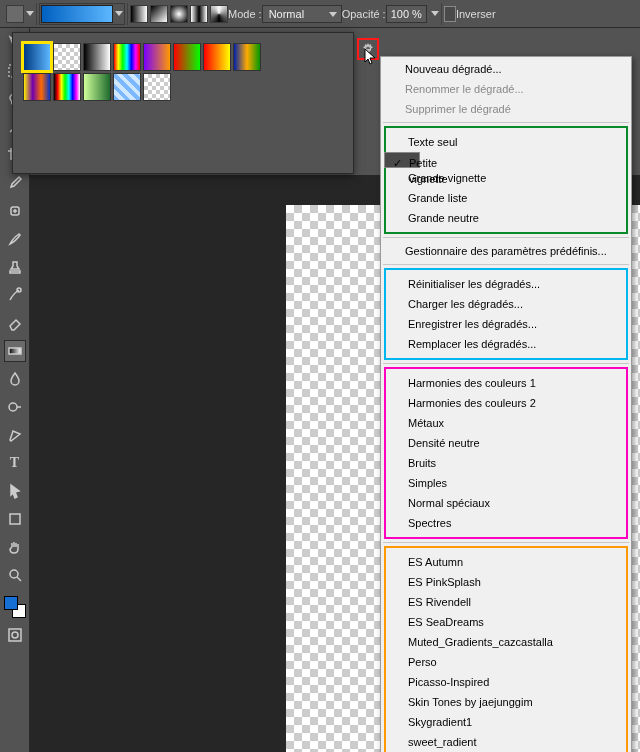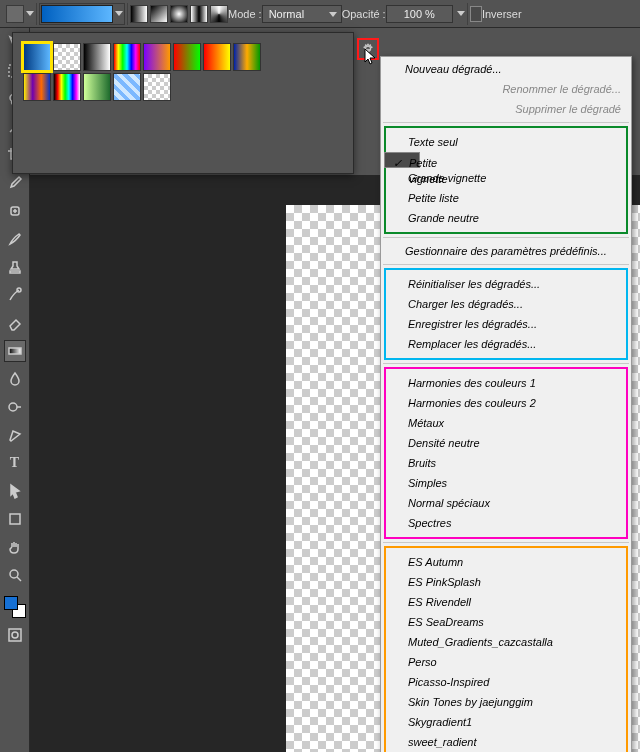--- a/index.html
+++ b/index.html
@@ -15,21 +15,21 @@
   .mini-btn { width: 18px; height: 18px; background: #6b6b6b; border: 1px solid #3a3a3a; }
   .mini-btn.g1 { background: linear-gradient(90deg,#000,#fff); }
   .mini-btn.g2 { background: linear-gradient(135deg,#000,#fff); }
   .mini-btn.g3 { background: radial-gradient(circle,#fff,#000); }
   .mini-btn.g4 { background: linear-gradient(90deg,#fff,#000,#fff); }
   .mini-btn.g5 { background: conic-gradient(#fff,#000,#fff); }
   .lbl { color: #ddd; }
   .select { background: #5a5a5a; border: 1px solid #333; color: #eee; padding: 1px 18px 1px 6px; height: 18px; display: flex; align-items: center; position: relative; min-width: 80px; }
   .select::after { content:""; position:absolute; right:4px; top:6px; border-left:4px solid transparent; border-right:4px solid transparent; border-top:5px solid #ccc; }
   .pct-box { display:flex; align-items:center; gap:2px; }
-  .pct { background:#5a5a5a; border:1px solid #333; color:#eee; padding:1px 17px; height:18px; min-width:40px; display:flex; align-items:center; justify-content:flex-end; }
+  .pct { background:#5a5a5a; border:1px solid #333; color:#eee; padding:1px 4px; height:18px; min-width:40px; display:flex; align-items:center; justify-content:flex-end; }
   .chk { width:12px; height:16px; border:1px solid #888; background:#4a4a4a; }
 
   .tools { position:absolute; left:0; top:28px; width:30px; bottom:0; background:#535353; border-right:1px solid #2a2a2a; display:flex; flex-direction:column; align-items:center; padding-top:4px; gap:6px; }
   .tool { width:22px; height:22px; background:#535353; border:1px solid transparent; display:flex; align-items:center; justify-content:center; color:#ccc; font-size:14px; }
   .tool svg { width:16px; height:16px; stroke:#ccc; fill:none; stroke-width:1.5; }
   .swatch-pair { width:22px; height:22px; position:relative; margin-top:4px; }
   .swatch-pair .fg { position:absolute; top:0; left:0; width:14px; height:14px; background:#1670d4; border:1px solid #000; }
   .swatch-pair .bg { position:absolute; bottom:0; right:0; width:14px; height:14px; background:#fff; border:1px solid #000; }
 
   .canvas-area { position:absolute; left:30px; top:175px; right:0; bottom:0; background:#262626; }
@@ -47,23 +47,23 @@
   .swatch-grid { display:flex; flex-wrap:wrap; gap:2px; width:240px; }
   .sw { width:28px; height:28px; border:1px solid #333; }
   .sw.sel { outline:3px solid #ffe400; outline-offset:-1px; }
 
   .gear-btn { position:absolute; left:357px; top:38px; width:22px; height:22px; border:2px solid #ff1a1a; display:flex; align-items:center; justify-content:center; background:#535353; }
   .gear-btn svg { width:14px; height:14px; stroke:#ccc; fill:#ccc; }
   .cursor { position:absolute; left:364px; top:48px; width:14px; height:18px; pointer-events:none; }
   .cursor svg { width:14px; height:18px; }
 
   .ctx-menu { position:absolute; left:380px; top:56px; width:252px; background:#f0f0f0; border:1px solid #9a9a9a; box-shadow:2px 2px 6px rgba(0,0,0,.4); color:#000; padding:2px 0; }
-  .mi { padding:2px 10px 2px 24px; line-height:16px; cursor:default; position:relative;font-style:italic; }
+  .mi { padding:2px 10px 2px 24px; line-height:16px; cursor:default; position:relative; }
   .mi.chk::before { content:"✓"; position:absolute; left:8px; top:2px; font-size:11px; }
-  .mi.dis { color:#888;text-align:right; }
+  .mi.dis { color:#888; }
   .msep { height:1px; background:#c8c8c8; margin:3px 2px; }
   .grp { position:relative; margin:1px 3px; padding:6px 0; }
   .grp-border { position:absolute; inset:0; border:2px solid; pointer-events:none; }
 
 </style>
 </head>
 <body>
 
 <div class="toolbar">
   <div class="tb-icon"></div>
@@ -257,21 +257,21 @@
       <div class="mi">Nouveau dégradé...</div>
       <div class="mi dis">Renommer le dégradé...</div>
       <div class="mi dis">Supprimer le dégradé</div>
     </div>
   <div class="msep"></div>
   <div class="grp" id="grp-view">
       <div class="grp-border" style="border-color:#0a8a2a"></div>
       <div class="mi">Texte seul</div>
       <div class="mi chk">Petite vignette</div>
       <div class="mi">Grande vignette</div>
-      <div class="mi">Petite liste</div>
+      <div class="mi">Grande liste</div>
       <div class="mi">Grande neutre</div>
     </div>
   <div class="msep"></div>
   <div class="mi">Gestionnaire des paramètres prédéfinis...</div>
   <div class="msep"></div>
   <div class="grp" id="grp-io">
       <div class="grp-border" style="border-color:#00b6ef"></div>
       <div class="mi">Réinitialiser les dégradés...</div>
       <div class="mi">Charger les dégradés...</div>
       <div class="mi">Enregistrer les dégradés...</div>

